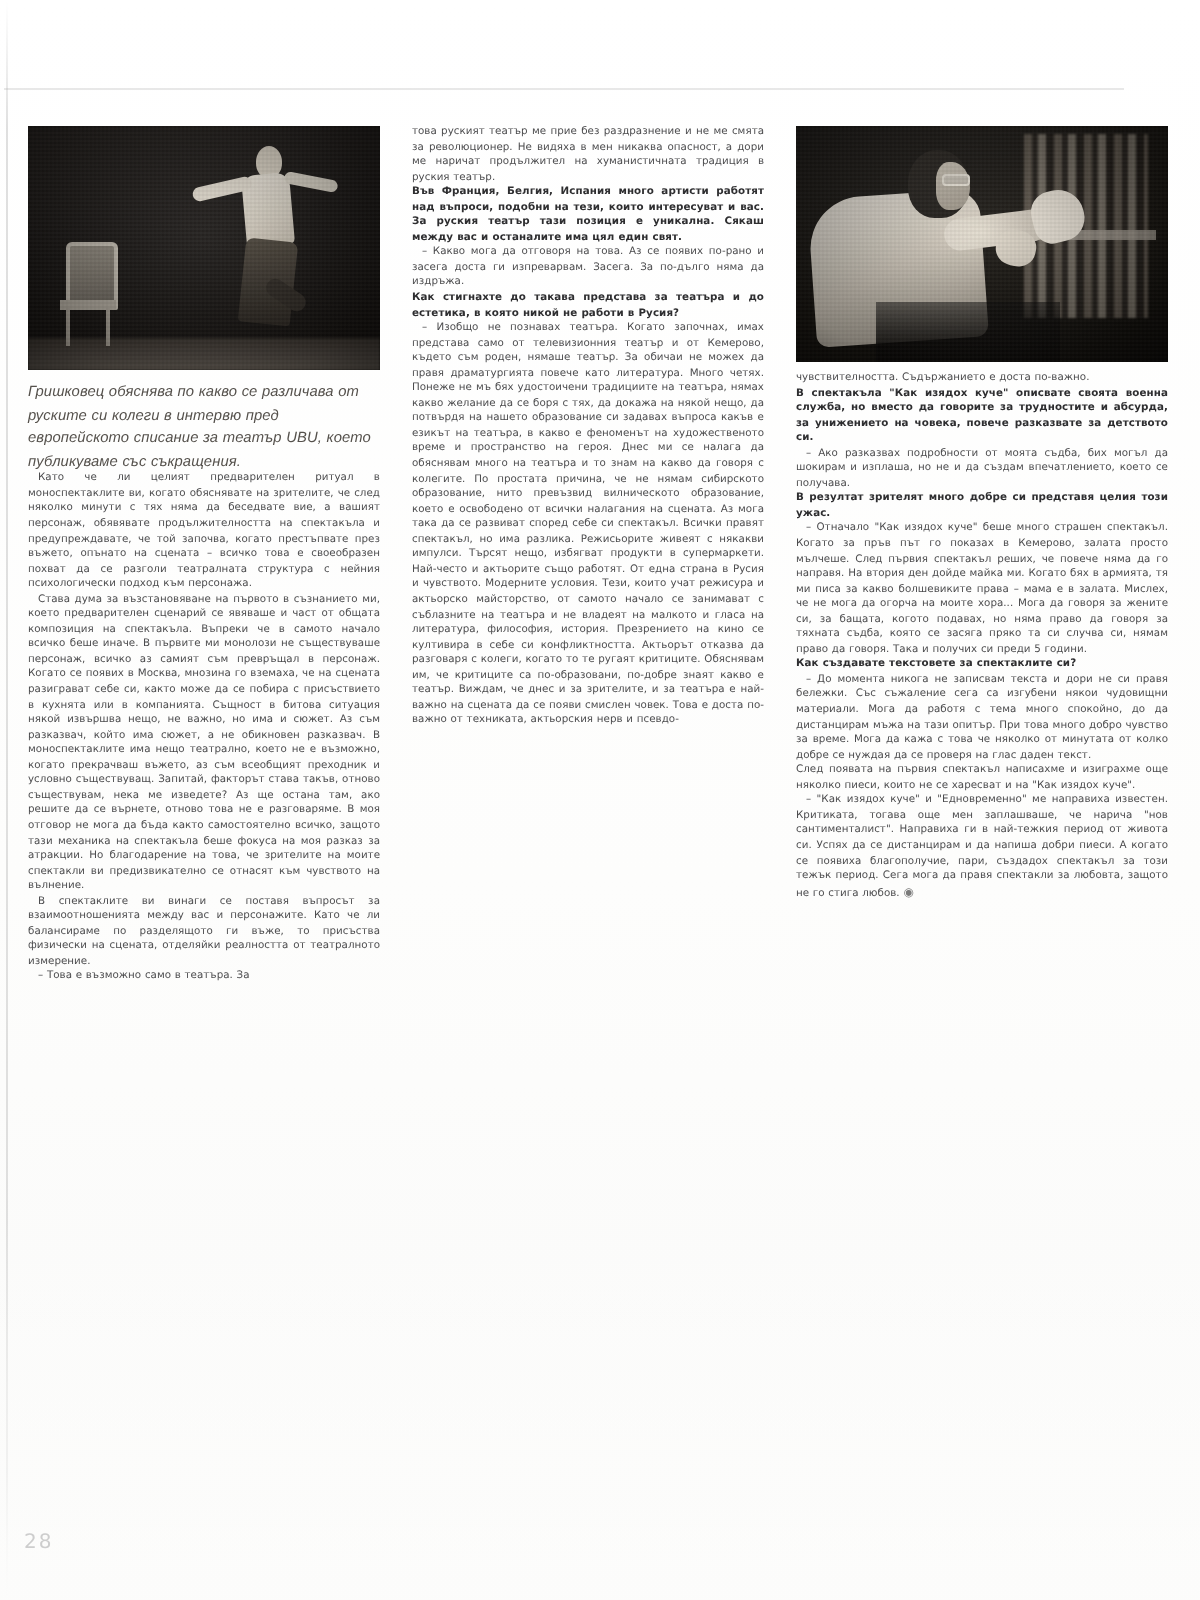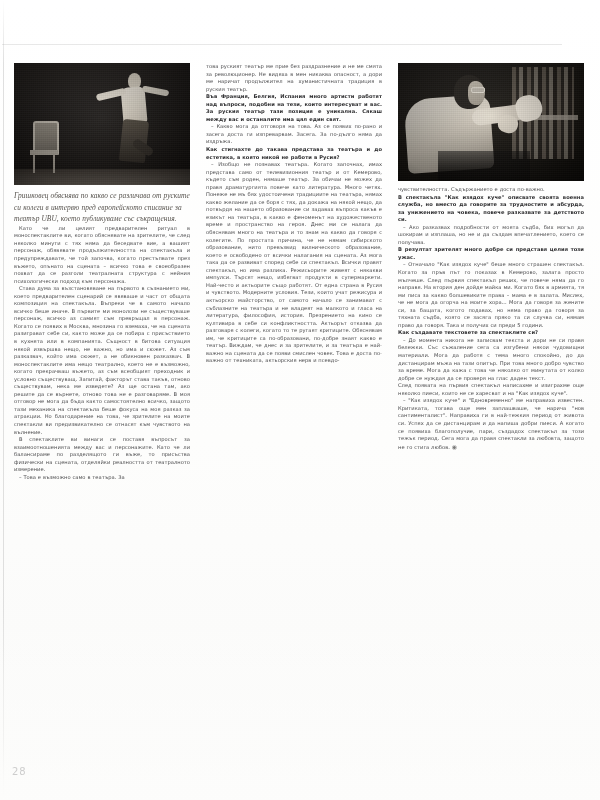--- a/index.html
+++ b/index.html
@@ -178,21 +178,21 @@
     position:absolute;left:100px;top:52px;width:20px;height:18px;
     background:#ded6c8;border-radius:45%;transform:rotate(12deg);
   }
   #photo-right .m-dark{
     position:absolute;left:40px;bottom:0;width:92px;height:30px;
     background:linear-gradient(180deg,rgba(10,9,8,.5) 0%,#0d0b09 100%);
   }
 
   
   .caption{
-    font-family:Liberation Serif, serif;
+    font-family:Liberation Sans, sans-serif;
     font-style:italic;
     font-size:7.4px;line-height:11.6px;
     color:#55514c;text-align:left;letter-spacing:.05px;
     margin-bottom:7px;
   }
 
   
   #page-number{
     position:absolute;left:12px;top:766px;
     font-family:"DejaVu Sans","Liberation Sans",sans-serif;

